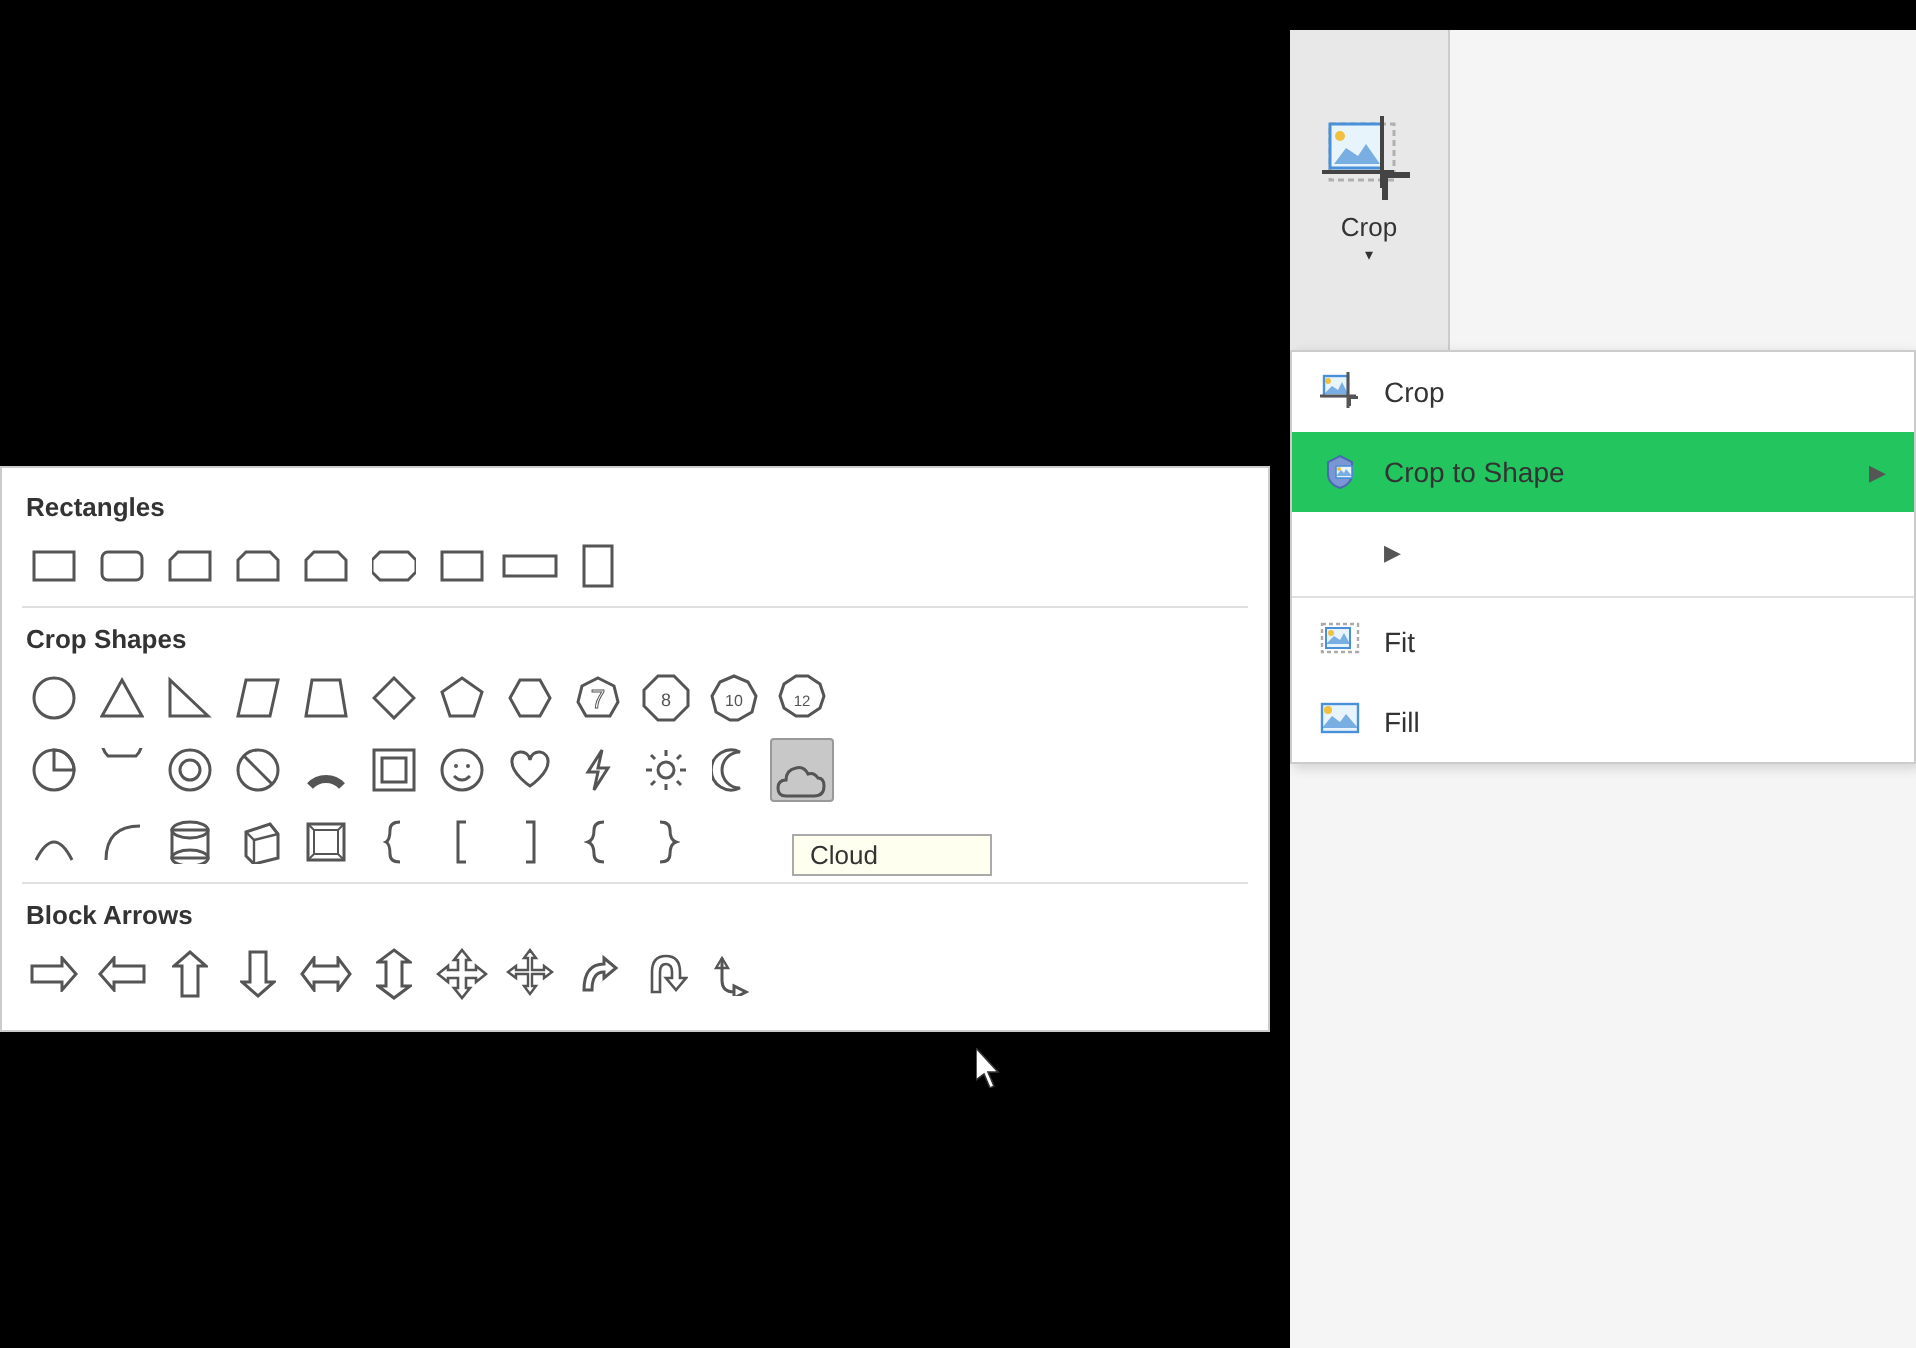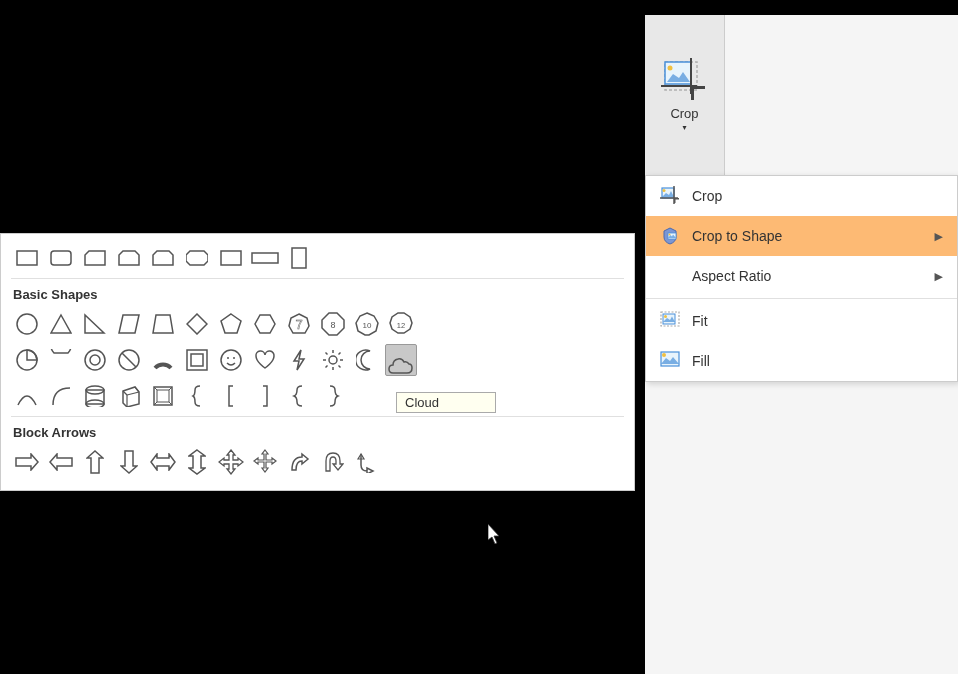--- a/index.html
+++ b/index.html
@@ -128,21 +128,21 @@
       display: flex;
       align-items: center;
       padding: 10px 14px;
       cursor: pointer;
       font-size: 14px;
       color: #333;
       gap: 12px;
     }
 
     .menu-item.active {
-      background: #fdba74;
+      background: #22c55e;
       justify-content: center;
     }
 
     .menu-item-icon {
       width: 20px;
       height: 20px;
       flex-shrink: 0;
     }
 
     .menu-item-label {
@@ -216,21 +216,20 @@
           <polygon points="8,12 10.5,9 12,10.5 13,8.5 16,12" fill="#4a90d9" opacity="0.7"></polygon>
           <circle cx="9.5" cy="8.5" r="1" fill="#f0c040"></circle>
         </svg>
       </span>
       <span class="menu-item-label">Crop to Shape</span>
       <span class="menu-item-arrow">▶</span>
     </div>
 
     <div class="menu-item">
       <span class="menu-item-icon"></span>
-      <span class="menu-item-label">Aspect Ratio</span>
       <span class="menu-item-arrow">▶</span>
     </div>
 
     <hr class="menu-divider">
 
     <div class="menu-item">
       <span class="menu-item-icon">
         <svg viewBox="0 0 20 20" width="20" height="20">
           <rect x="1" y="1" width="18" height="14" fill="none" stroke="#aaa" stroke-width="1.2" stroke-dasharray="2,1.5"></rect>
           <rect x="3" y="3" width="12" height="10" fill="#e8f4fc" stroke="#4a90d9" stroke-width="1"></rect>
@@ -250,20 +249,21 @@
         </svg>
       </span>
       <span class="menu-item-label">Fill</span>
     </div>
 
   </div>
 </div>
 
 <div class="shape-panel">
 
+  <div class="section-header">Rectangles</div>
   <div class="shapes-row">
 
     <div class="shape-item">
       <svg viewBox="0 0 22 16" width="22" height="16">
           <rect x="1" y="1" width="20" height="14" fill="none" stroke="#555" stroke-width="1.5"></rect>
         </svg>
     </div>
     <div class="shape-item">
       <svg viewBox="0 0 22 16" width="22" height="16">
           <rect x="1" y="1" width="20" height="14" rx="3" ry="3" fill="none" stroke="#555" stroke-width="1.5"></rect>
@@ -301,21 +301,21 @@
     </div>
     <div class="shape-item">
       <svg viewBox="0 0 16 22" width="16" height="22">
           <rect x="1" y="1" width="14" height="20" fill="none" stroke="#555" stroke-width="1.5"></rect>
         </svg>
     </div>
   </div>
 
   <hr class="section-divider">
 
-  <div class="section-header">Basic Shapes</div>
+  <div class="section-header">Crop Shapes</div>
   <div class="shapes-row">
     <div class="shape-item">
       <svg viewBox="0 0 22 22" width="22" height="22">
           <ellipse cx="11" cy="11" rx="10" ry="10" fill="none" stroke="#555" stroke-width="1.5"></ellipse>
         </svg>
     </div>
     <div class="shape-item">
       <svg viewBox="0 0 22 22" width="22" height="22">
           <polygon points="11,2 21,20 1,20" fill="none" stroke="#555" stroke-width="1.5"></polygon>
         </svg>

